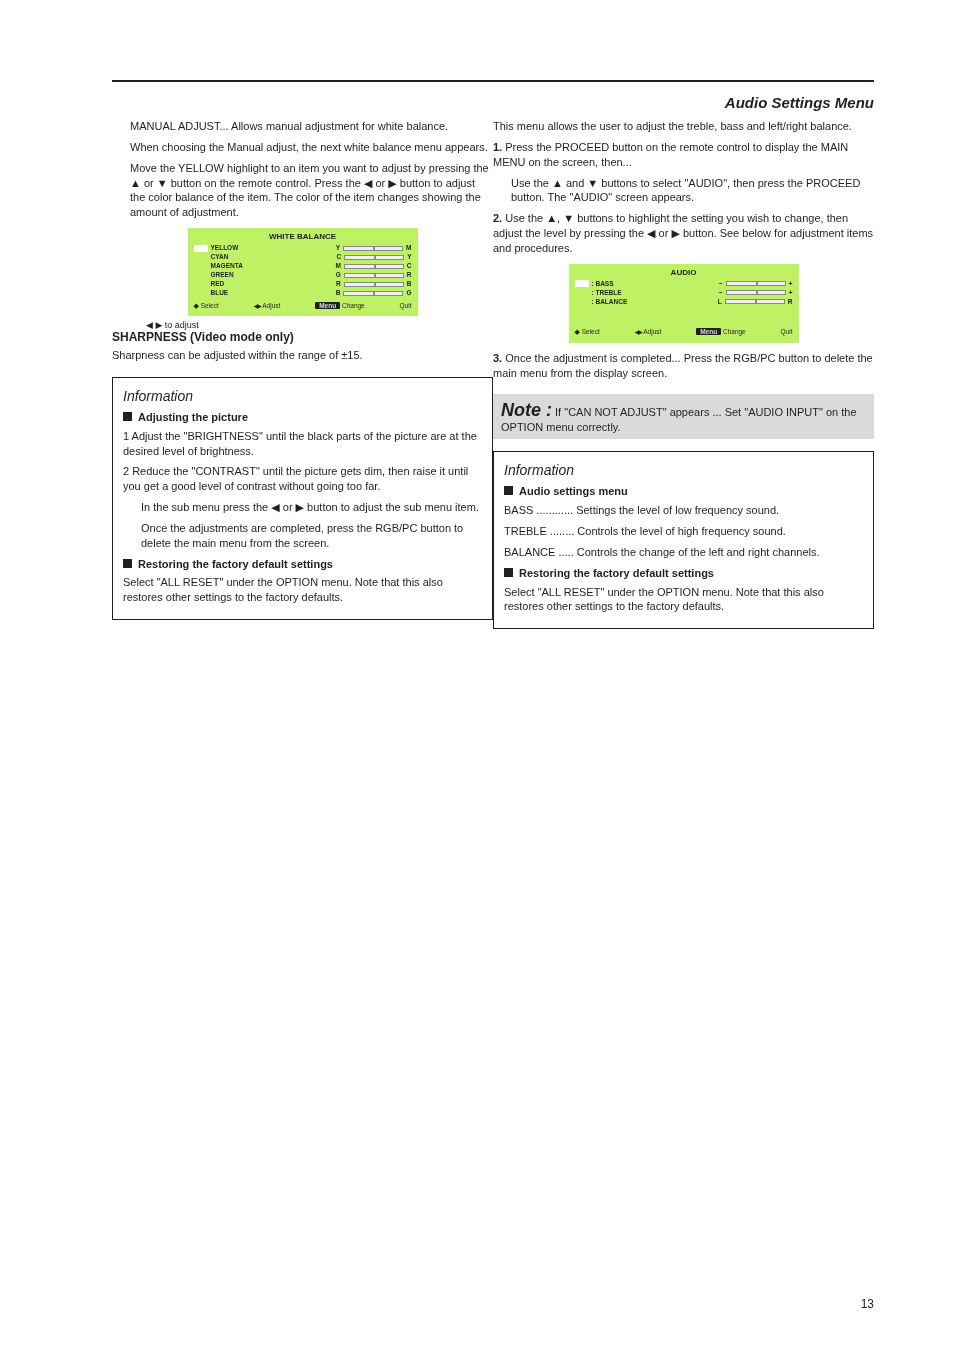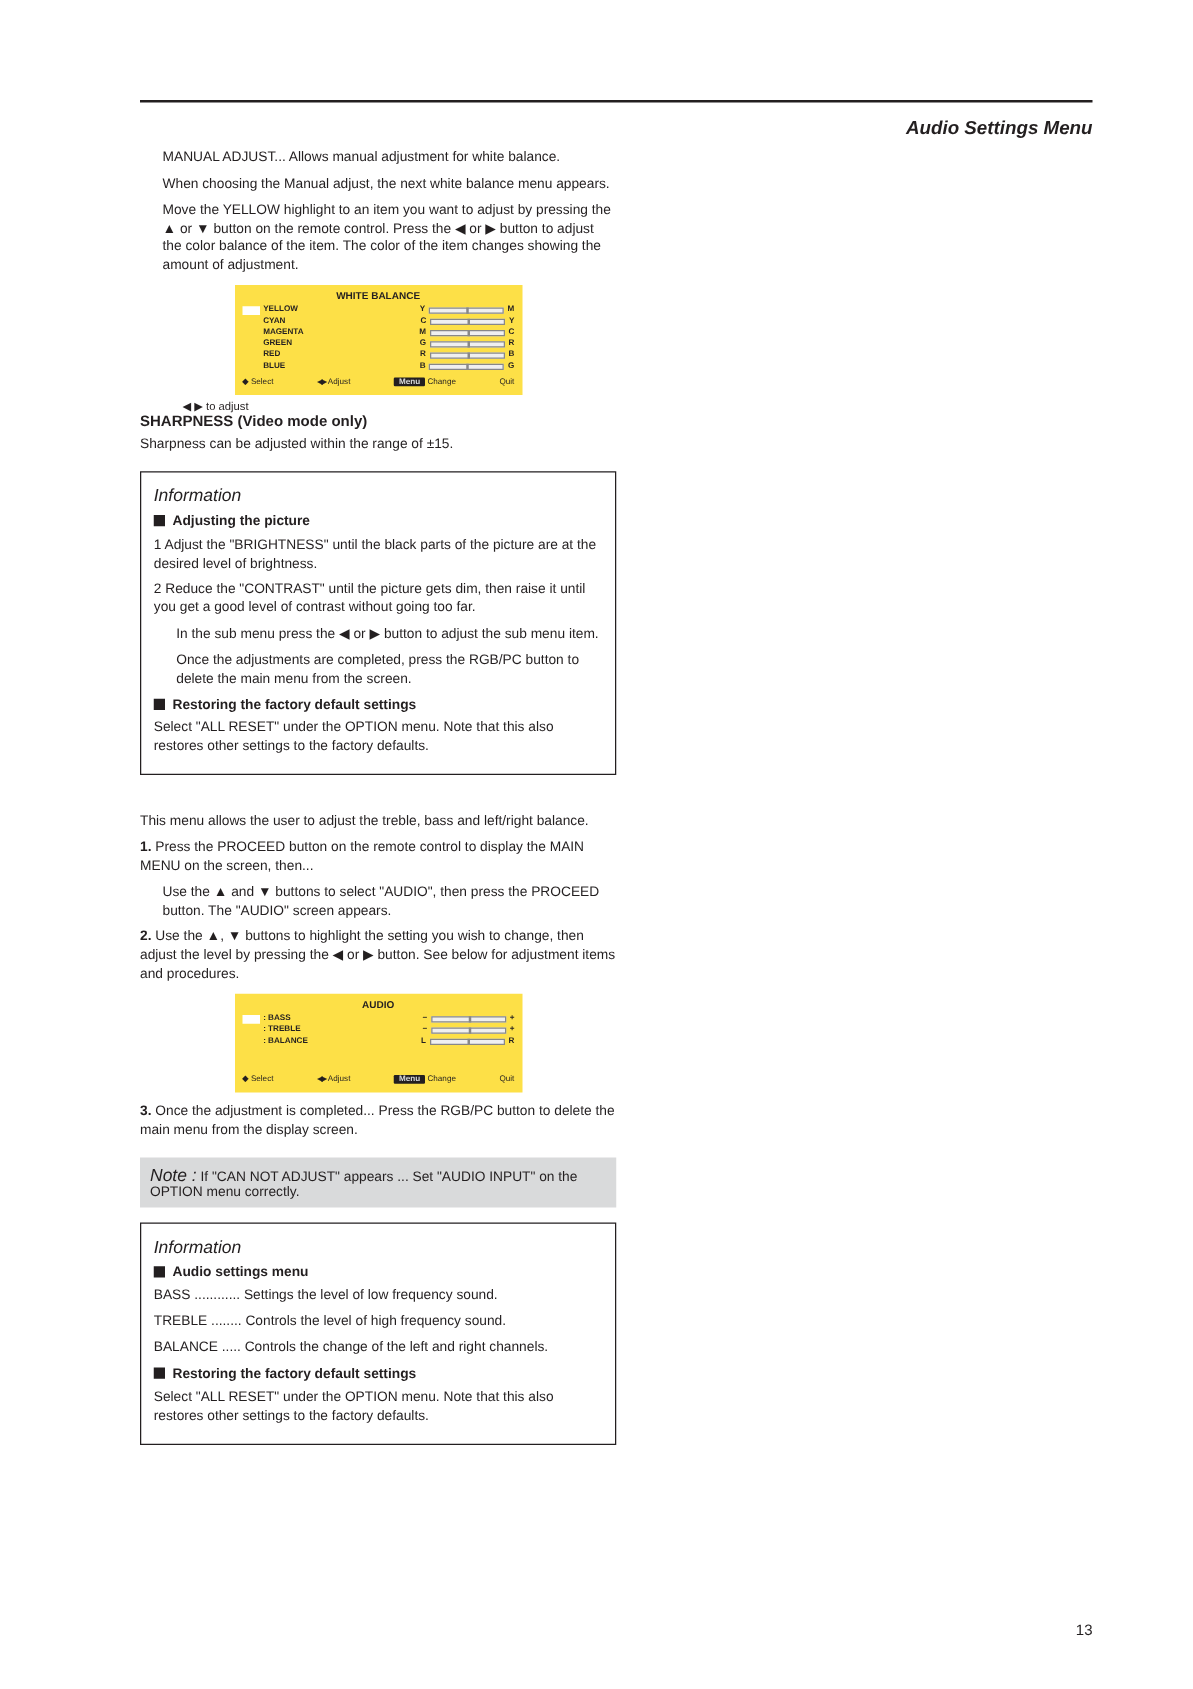--- a/index.html
+++ b/index.html
@@ -2,46 +2,46 @@
 <html><head>
   <meta charset="utf-8">
   <style>
     * { box-sizing: border-box; margin: 0; padding: 0; }
     body { font-family: Arial, Helvetica, sans-serif; font-size: 11px; width: 954px; height: 1351px; background: #fff; color: #231f20; position: relative; }
     .page { padding: 80px 80px 40px 112px; }
     .hr-top { border: none; border-top: 2px solid #231f20; margin-bottom: 12px; }
     .header-row { display: flex; justify-content: space-between; }
     .header-right { text-align: right; }
     .section-title { font-weight: bold; font-size: 15px; font-style: italic; font-family: 'Arial Black', Arial, sans-serif; }
-    .columns { display: flex; gap: 30px; margin-top: 8px; flex-direction: column; }
+    .columns { display: flex; margin-top: 8px; }
     .col { width: 50%; }
     .para { margin-bottom: 6px; line-height: 1.35; }
     .step { margin-bottom: 6px; line-height: 1.35; }
     .step b { font-weight: bold; }
     .sub { margin-left: 18px; }
     .subsub { margin-left: 34px; }
     .h3 { font-weight: bold; margin-bottom: 4px; font-size: 12px; }
-    .osd-box { background: #fde047; width: 230px; margin: 8px auto 4px auto; padding: 4px 6px 6px 6px; font-size: 7px; line-height: 1.2; position: relative; }
+    .osd-box { background: #bef264; width: 230px; margin: 8px auto 4px auto; padding: 4px 6px 6px 6px; font-size: 7px; line-height: 1.2; position: relative; }
     .osd-title { text-align: center; font-weight: bold; font-size: 8px; margin-bottom: 2px; }
     .osd-row { display: flex; justify-content: space-between; align-items: center; height: 9px; }
     .osd-left { width: 95px; display:flex; align-items:center; gap:3px; }
     .osd-right { display:flex; align-items:center; gap:3px; }
     .swatch { width: 14px; height: 7px; background: #fff; display:inline-block; }
     .slider { width: 60px; height: 5px; border: 0.5px solid #888; position: relative; background: #f0f0f0; }
     .slider.half::after { content:''; position:absolute; left:50%; top:-1px; bottom:-1px; width:2px; background:#888; }
     .lbl-tiny { font-size: 6.5px; font-weight: bold; }
     .osd-nav { display:flex; justify-content:space-between; font-size:6.5px; margin-top:4px; }
     .osd-nav .menu-pill { background:#231f20; color:#d9dadb; padding:0 4px; border-radius:1px; font-weight:bold; }
     .arrows { font-size: 9px; }
     .infobox { border: 1px solid #231f20; padding: 10px 10px 8px 10px; margin-top: 14px; }
     .infobox-title { font-weight: normal; font-style: italic; font-size: 14px; font-family:'Arial Black',Arial,sans-serif; margin-bottom: 6px; }
     .bullet-row { display:flex; gap:6px; margin-bottom:4px; line-height:1.35; }
     .blk { width:9px; height:9px; background:#231f20; margin-top:2px; flex-shrink:0; }
     .notebox { background:#d9dadb; padding:6px 8px; font-size:11px; margin-top:14px; }
-    .notebox-title { font-weight: normal; font-style: italic; font-size: 14px; font-family:'Arial Black',Arial,sans-serif; }
+    .notebox-title { font-weight: bold; font-style: italic; font-size: 18px; font-family:'Arial Black',Arial,sans-serif; }
     .tri-ud::before { content:'◆'; font-size:7px; }
     .tri-lr::before { content:'◀▶'; font-size:6px; letter-spacing:-1px; }
   </style>
 </head>
 <body>
 
 <div class="page">
   <hr class="hr-top">
   <div class="header-row">
     <div></div>

